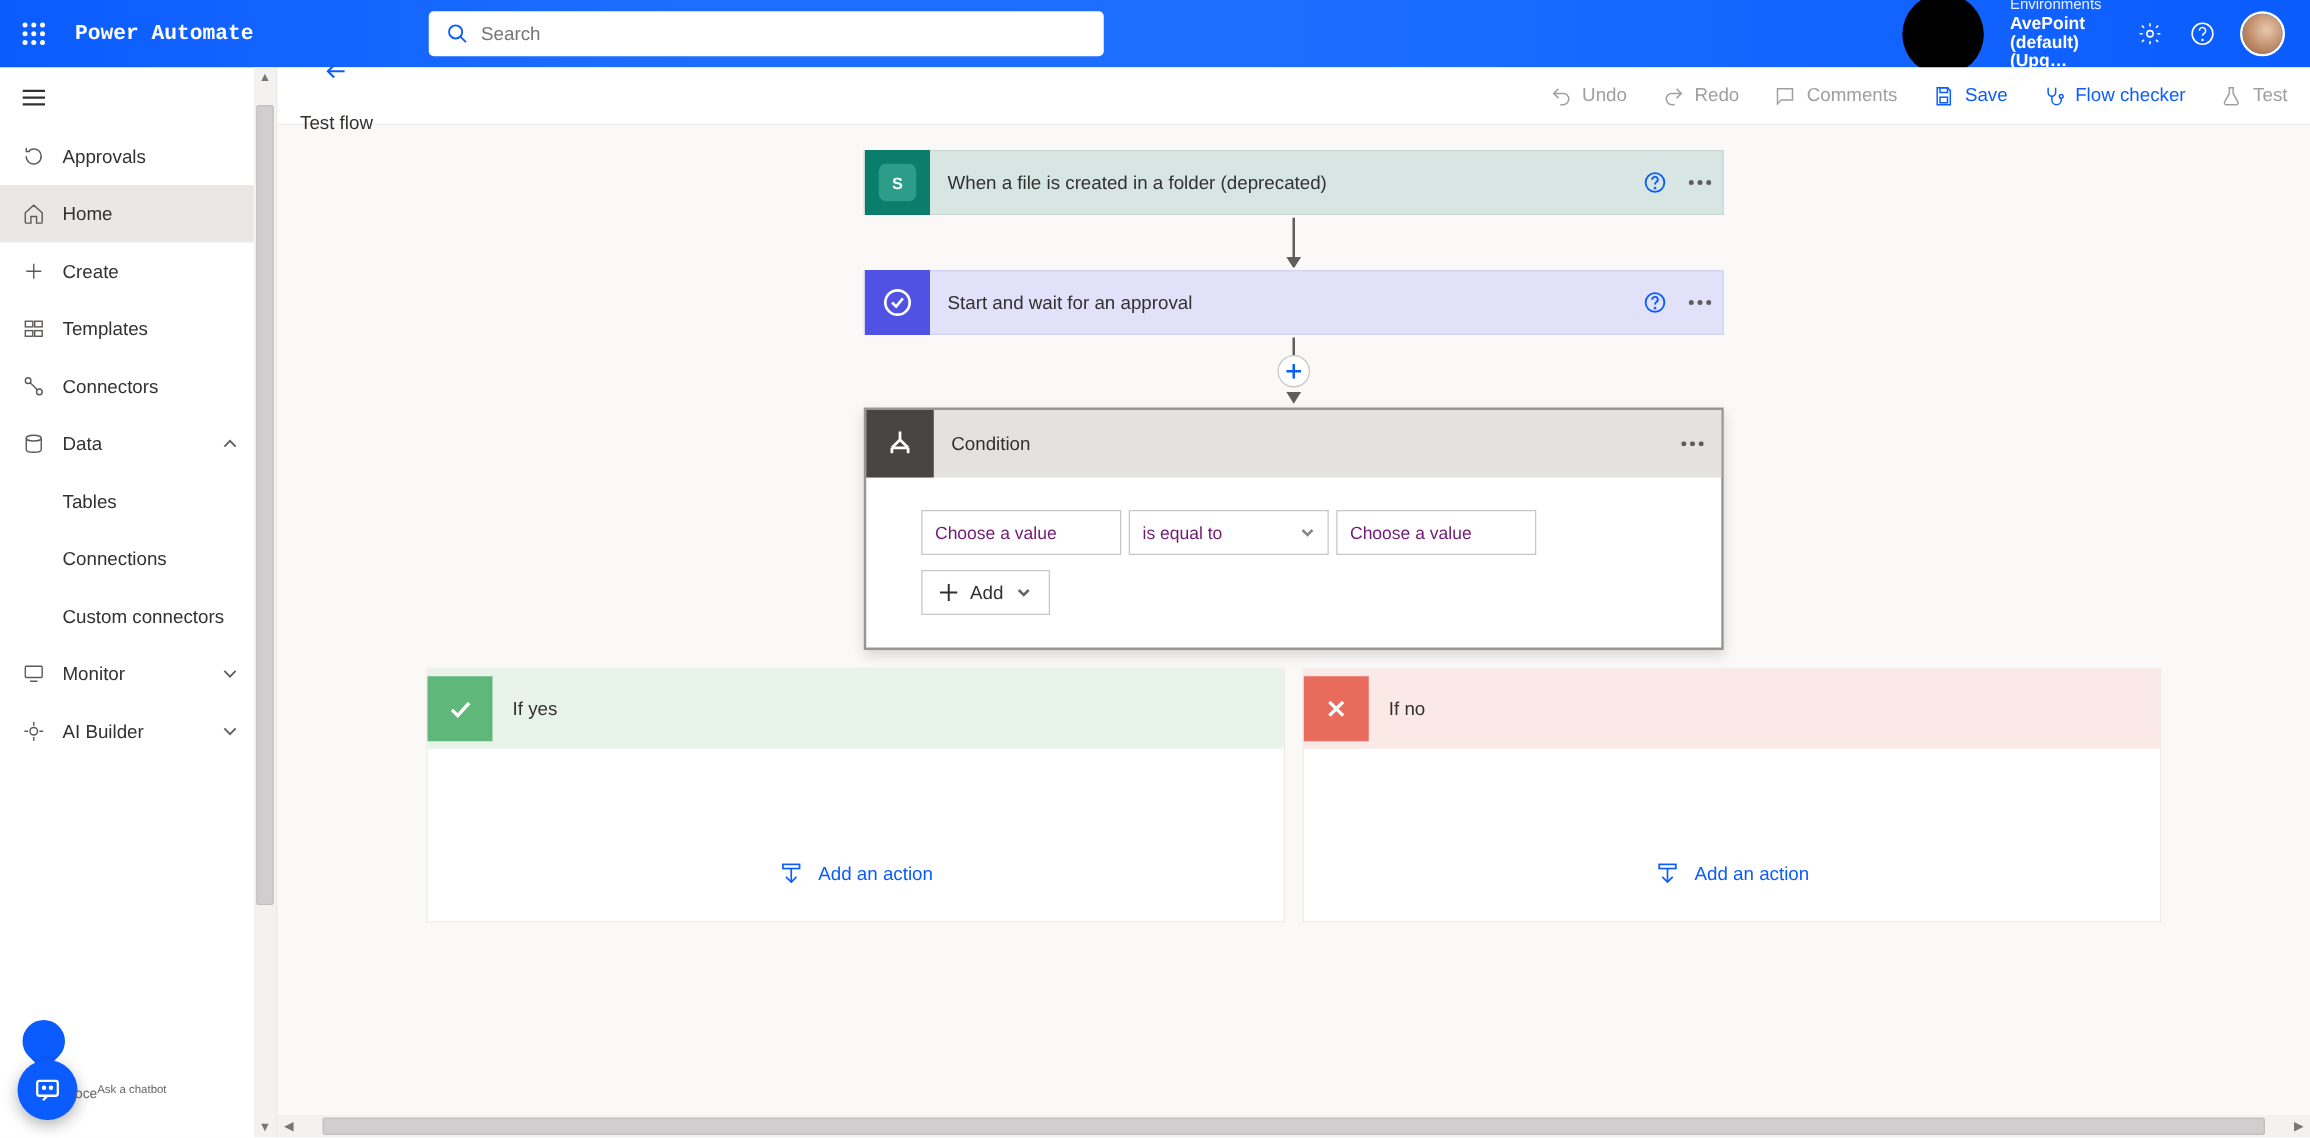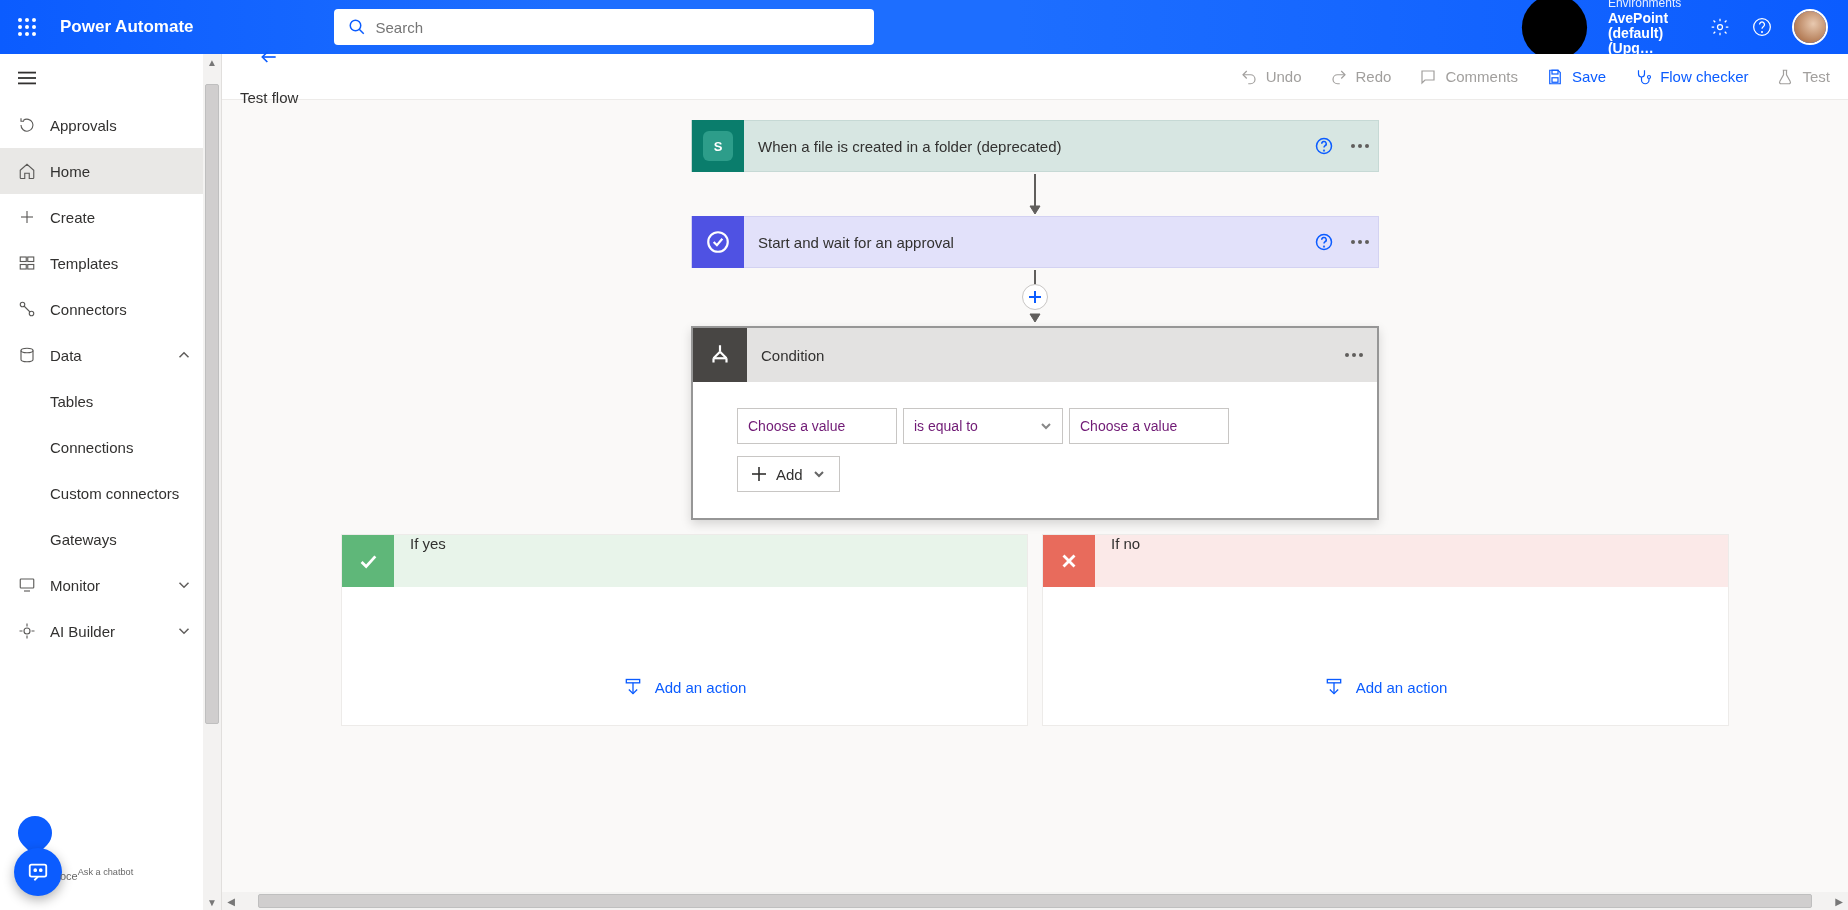--- a/index.html
+++ b/index.html
@@ -7,21 +7,21 @@
 
   
   .banner {
     height: 54px;
     background: linear-gradient(90deg,#0b5cff 0%, #1d6eff 30%, #1d6eff 55%, #0b5cff 100%);
     display: flex; align-items: center; color: #fff;
     padding: 0 8px 0 0;
   }
   .waffle { width: 54px; height: 54px; display:flex; align-items:center; justify-content:center; }
   .waffle svg { width:20px; height:20px; fill:#fff; }
-  .brand { font-size: 17px; font-weight: 600; margin-left: 6px; }
+  .brand { font-size: 17px; font-weight: 600; margin-left: 6px; font-family: Liberation Mono, monospace; }
   .search-wrap { flex: 1; max-width: 540px; margin-left: 140px; }
   .search {
     display:flex; align-items:center; background:#fff; border-radius:4px;
     height: 36px; padding: 0 14px; gap: 10px;
   }
   .search svg { width:18px; height:18px; stroke:#0b5cff; fill:none; stroke-width:2; }
   .search input {
     border:none; outline:none; font-size: 15px; flex:1; background:transparent;
     color:#605e5c;
   }
@@ -153,21 +153,21 @@
   .add-btn {
     margin-top:12px; height:36px; border:1px solid #c8c6c4; background:#fff;
     display:inline-flex; align-items:center; gap:10px; padding:0 14px; cursor:pointer;
     font-size:15px; color:#323130;
   }
   .add-btn svg.plus { width:14px;height:14px;stroke:#323130;stroke-width:1.6;fill:none;}
   .add-btn svg.chev { width:12px;height:12px;stroke:#666;stroke-width:2;fill:none;}
 
   .branches { width:1388px; margin:14px auto 0 auto; display:flex; gap:14px; }
   .branch { flex:1; border:1px solid #edebe9; background:#fff; }
-  .branch-head { height:52px; display:flex; }
+  .branch-head { height:64px; display:flex; align-items:center; }
   .branch-head .tile { width:52px;height:52px; display:flex;align-items:center;justify-content:center;}
   .branch.yes .branch-head{ background:#e8f4ea;}
   .branch.yes .tile{ background:#5fb779;}
   .branch.no .branch-head{ background:#fbe9e8;}
   .branch.no .tile{ background:#e86b5c;}
   .branch-head svg{ width:22px;height:22px;stroke:#fff;stroke-width:3;fill:none;}
   .branch-head .title{ margin-left:16px;font-size:15px;color:#323130;}
   .branch-body { height:138px; display:flex; align-items:flex-end; justify-content:center; padding-bottom:28px;}
   .add-action { display:flex; align-items:center; gap:12px; color:#0b5cff; font-size:15px; cursor:pointer;}
   .add-action svg { width:20px;height:20px; stroke:#0b5cff; fill:none; stroke-width:1.6;}
@@ -299,23 +299,20 @@
       </div>
       <div class="nav-sub">
           <span>Tables</span>
         </div>
       <div class="nav-sub">
           <span>Connections</span>
         </div>
       <div class="nav-sub">
           <span>Custom connectors</span>
         </div>
-      <div class="nav-sub">
-          <span>Gateways</span>
-        </div>
 
       <div class="nav-item">
         <svg viewBox="0 0 24 24">
             <rect x="3" y="4" width="18" height="12" rx="1"></rect>
             <line x1="8" y1="20" x2="16" y2="20"></line>
           </svg>
         <span>Monitor</span>
         <svg class="nav-chevron" viewBox="0 0 24 24" width="14" height="14" style="stroke:#605e5c;fill:none;stroke-width:2;">
             <polyline points="6 9 12 15 18 9"></polyline>
           </svg>

